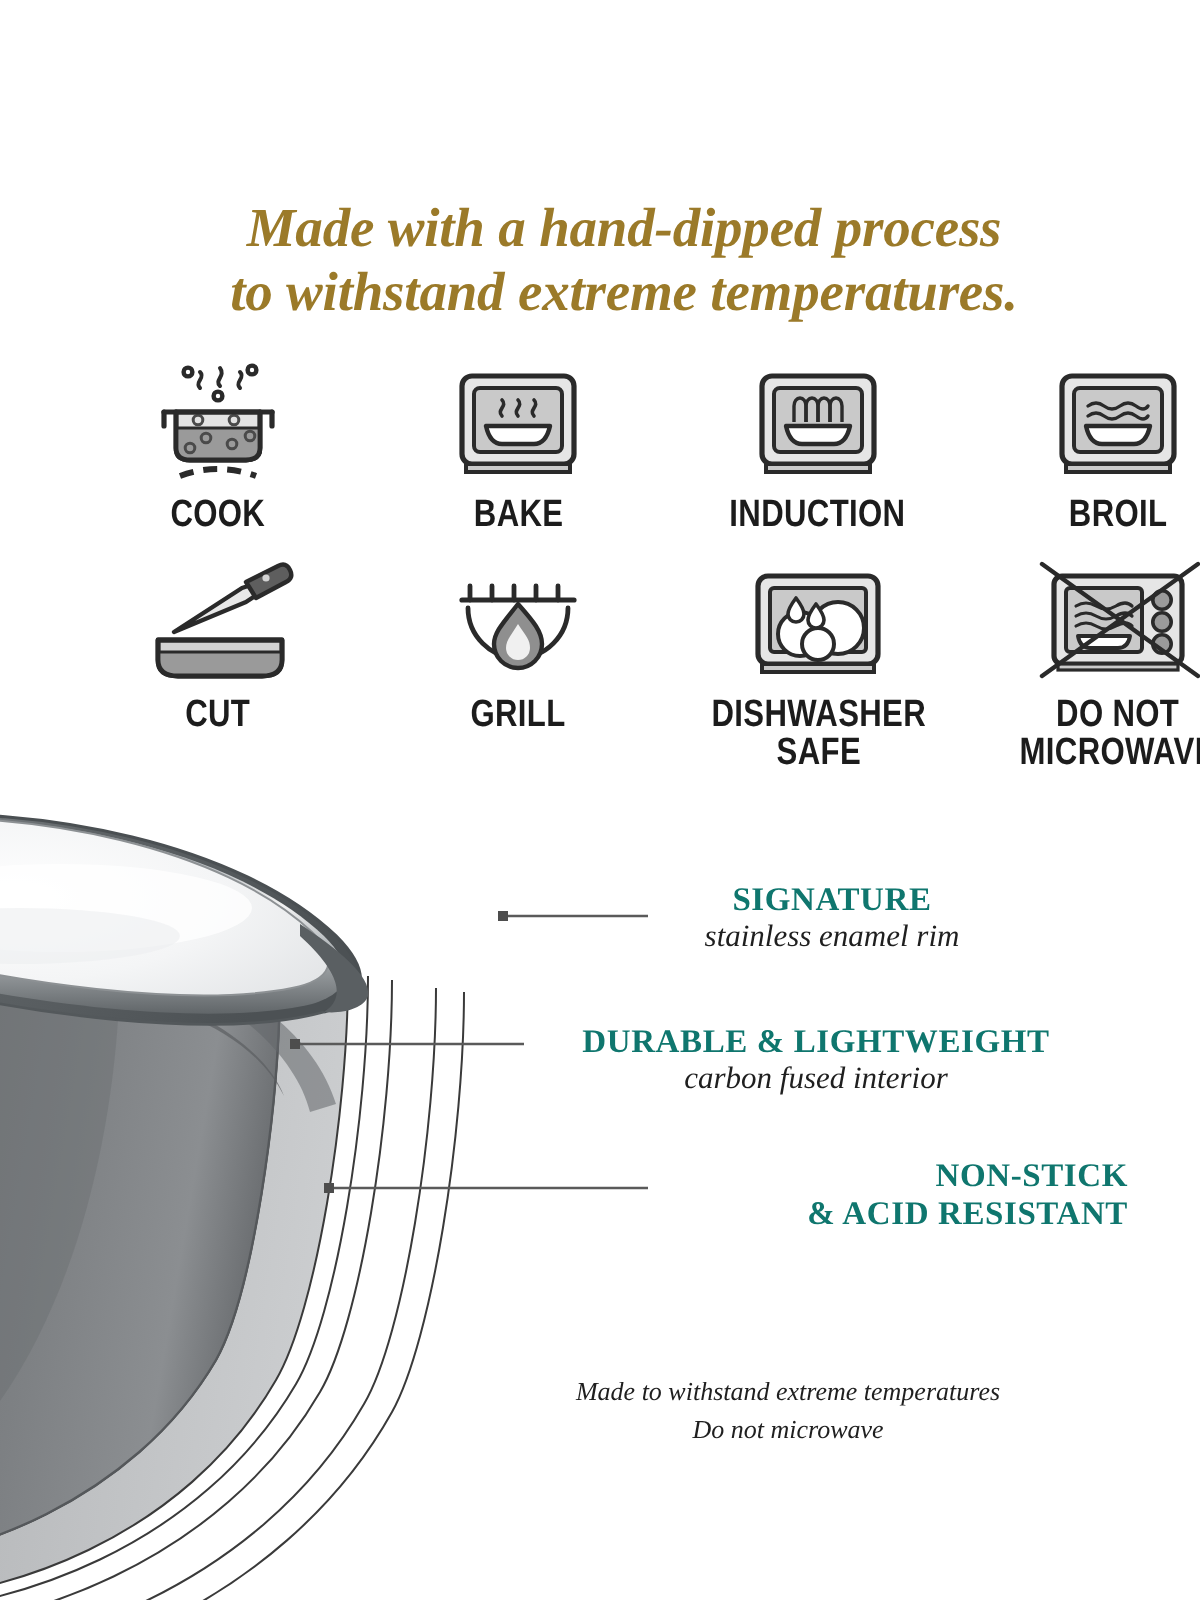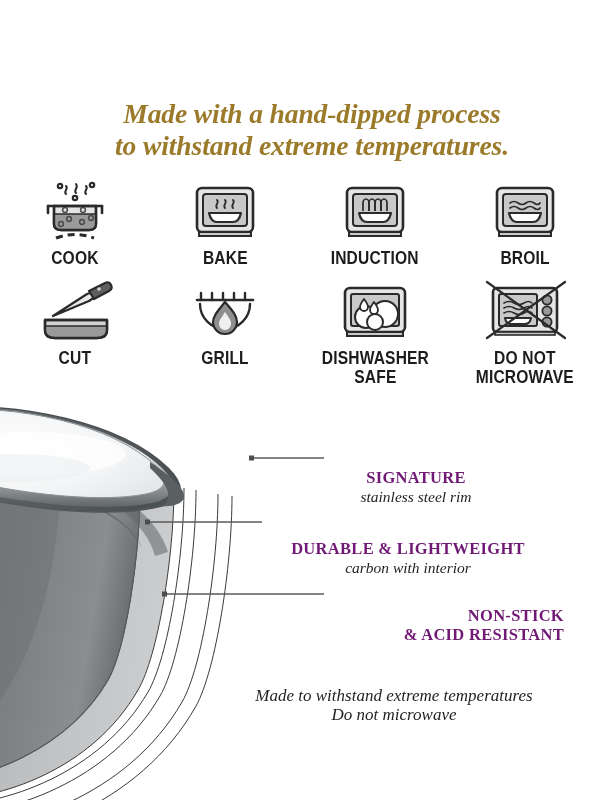--- a/index.html
+++ b/index.html
@@ -32,20 +32,21 @@
     color: #9b7a29;
   }
   #headline .hl-line { display: block; white-space: nowrap; }
 
   
   #icon-grid {
     position: absolute;
     top: 180px;
     left: 0;
     width: 475px;
+    padding-left: 34px;
   }
   .icon-row {
     display: flex;
     width: 600px;
   }
   .icon-row.row-1 { height: 100px; }
   .icon-row.row-2 { height: 112px; }
   .icon-cell {
     flex: 1 1 0;
     display: flex;
@@ -86,23 +87,22 @@
   .callout {
     position: absolute;
     text-align: center;
   }
   .callout-title {
     font-family: "Liberation Serif", serif;
     font-weight: bold;
     font-size: 16.5px;
     line-height: 19px;
     letter-spacing: 0.3px;
-    color: #701a75;
+    color: #0f766e;
     white-space: pre-line;
-    margin-top: 28px;
   }
   .callout-sub {
     font-family: "Liberation Serif", serif;
     font-style: italic;
     font-size: 15.5px;
     line-height: 19px;
     color: #1f1f1f;
     white-space: pre-line;
   }
 
@@ -111,21 +111,21 @@
   #callout-nonstick  { left: 224px; top: 578px; width: 340px; text-align: right; }
 
   #footnote {
     position: absolute;
     left: 224px;
     top: 686px;
     width: 340px;
     text-align: center;
     font-family: "Liberation Serif", serif;
     font-style: italic;
-    font-size: 17px;
+    font-size: 13px;
     line-height: 19px;
     color: #1f1f1f;
     white-space: pre-line;
   }
 
   
   #leader-lines {
     position: absolute;
     left: 0; top: 0;
     width: 600px; height: 800px;
@@ -428,26 +428,26 @@
 
   <line x1="148" y1="522" x2="262" y2="522" stroke="#5a5a5a" stroke-width="1.3"></line>
   <rect x="145" y="519.5" width="5" height="5" fill="#4d4d4d"></rect>
 
   <line x1="165" y1="594" x2="324" y2="594" stroke="#5a5a5a" stroke-width="1.3"></line>
   <rect x="162" y="591.5" width="5" height="5" fill="#4d4d4d"></rect>
 </svg>
 
 <div class="callout" id="callout-signature">
   <div class="callout-title">SIGNATURE</div>
-  <div class="callout-sub">stainless steel rim</div>
+  <div class="callout-sub">stainless enamel rim</div>
 </div>
 
 <div class="callout" id="callout-durable">
   <div class="callout-title">DURABLE &amp; LIGHTWEIGHT</div>
-  <div class="callout-sub">carbon with interior</div>
+  <div class="callout-sub">carbon fused interior</div>
 </div>
 
 <div class="callout" id="callout-nonstick">
   <div class="callout-title">NON-STICK
 &amp; ACID RESISTANT</div>
 </div>
 
 <div id="footnote">Made to withstand extreme temperatures
 Do not microwave</div>
 

